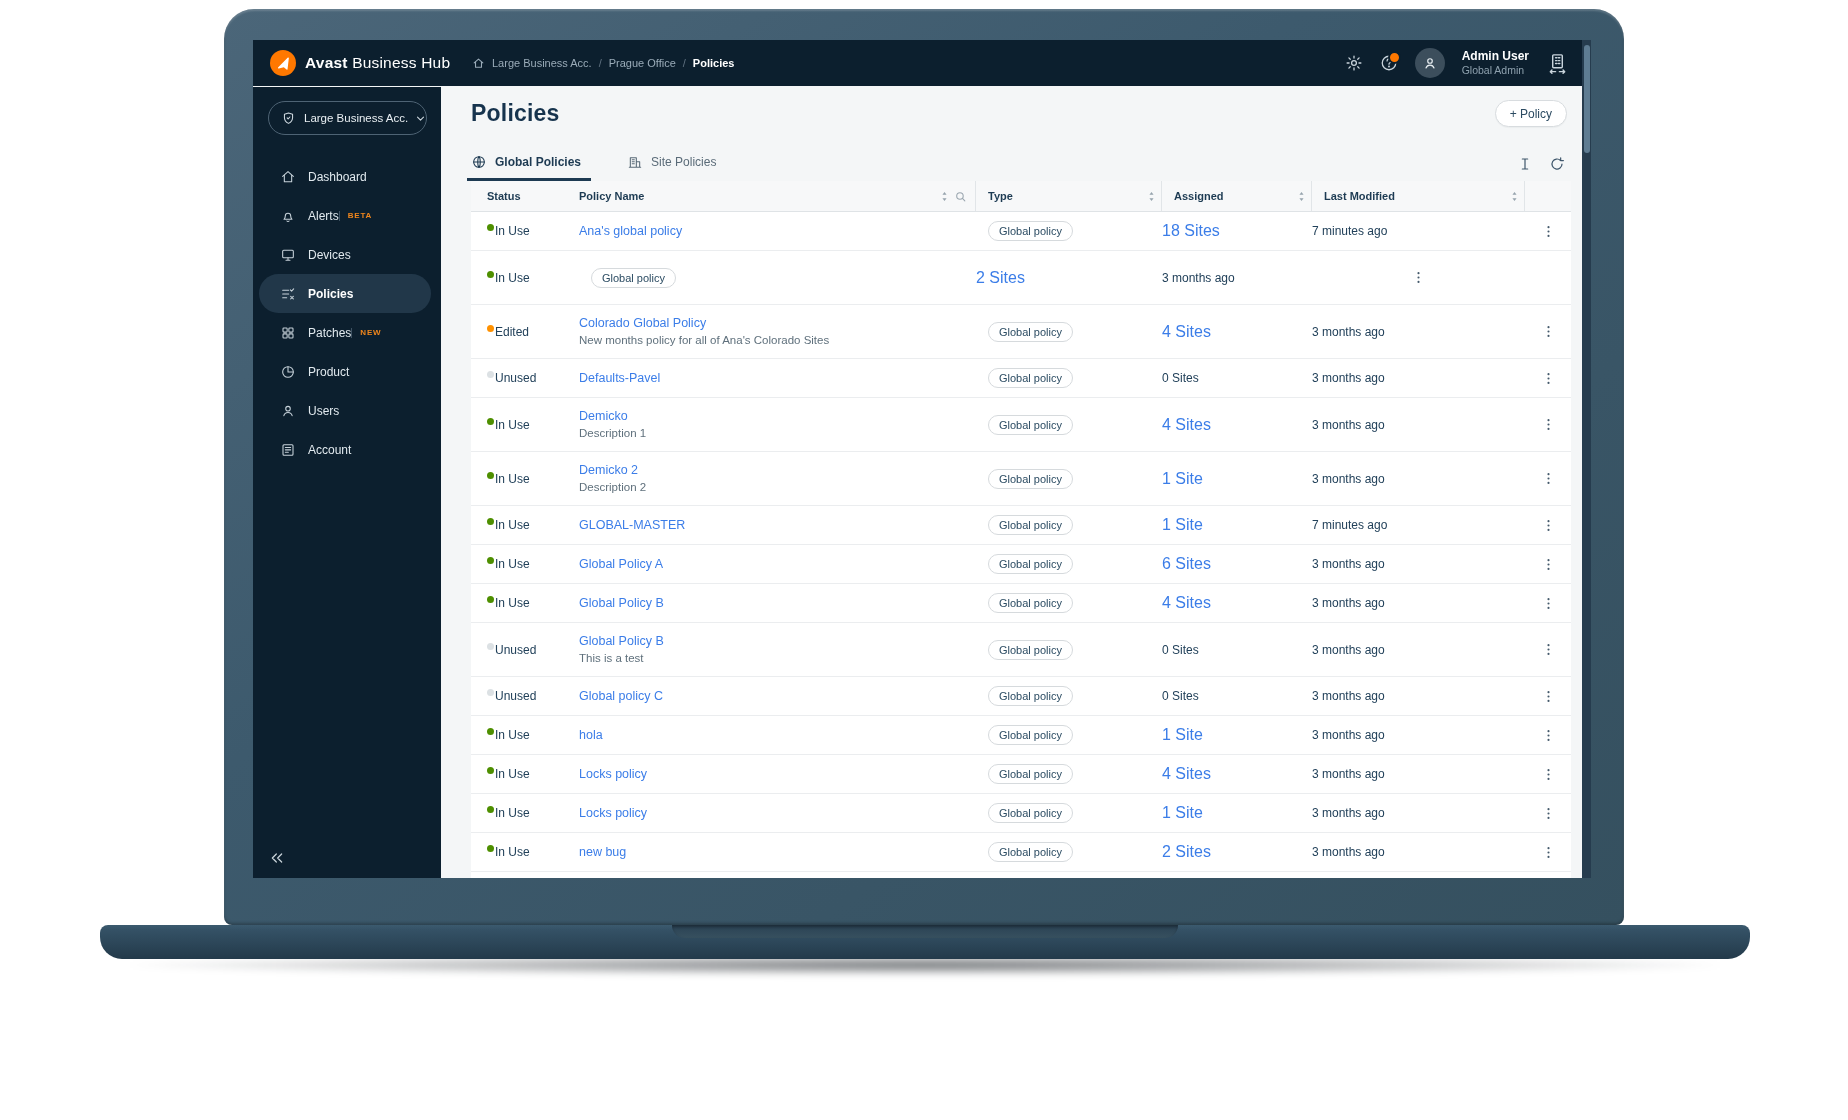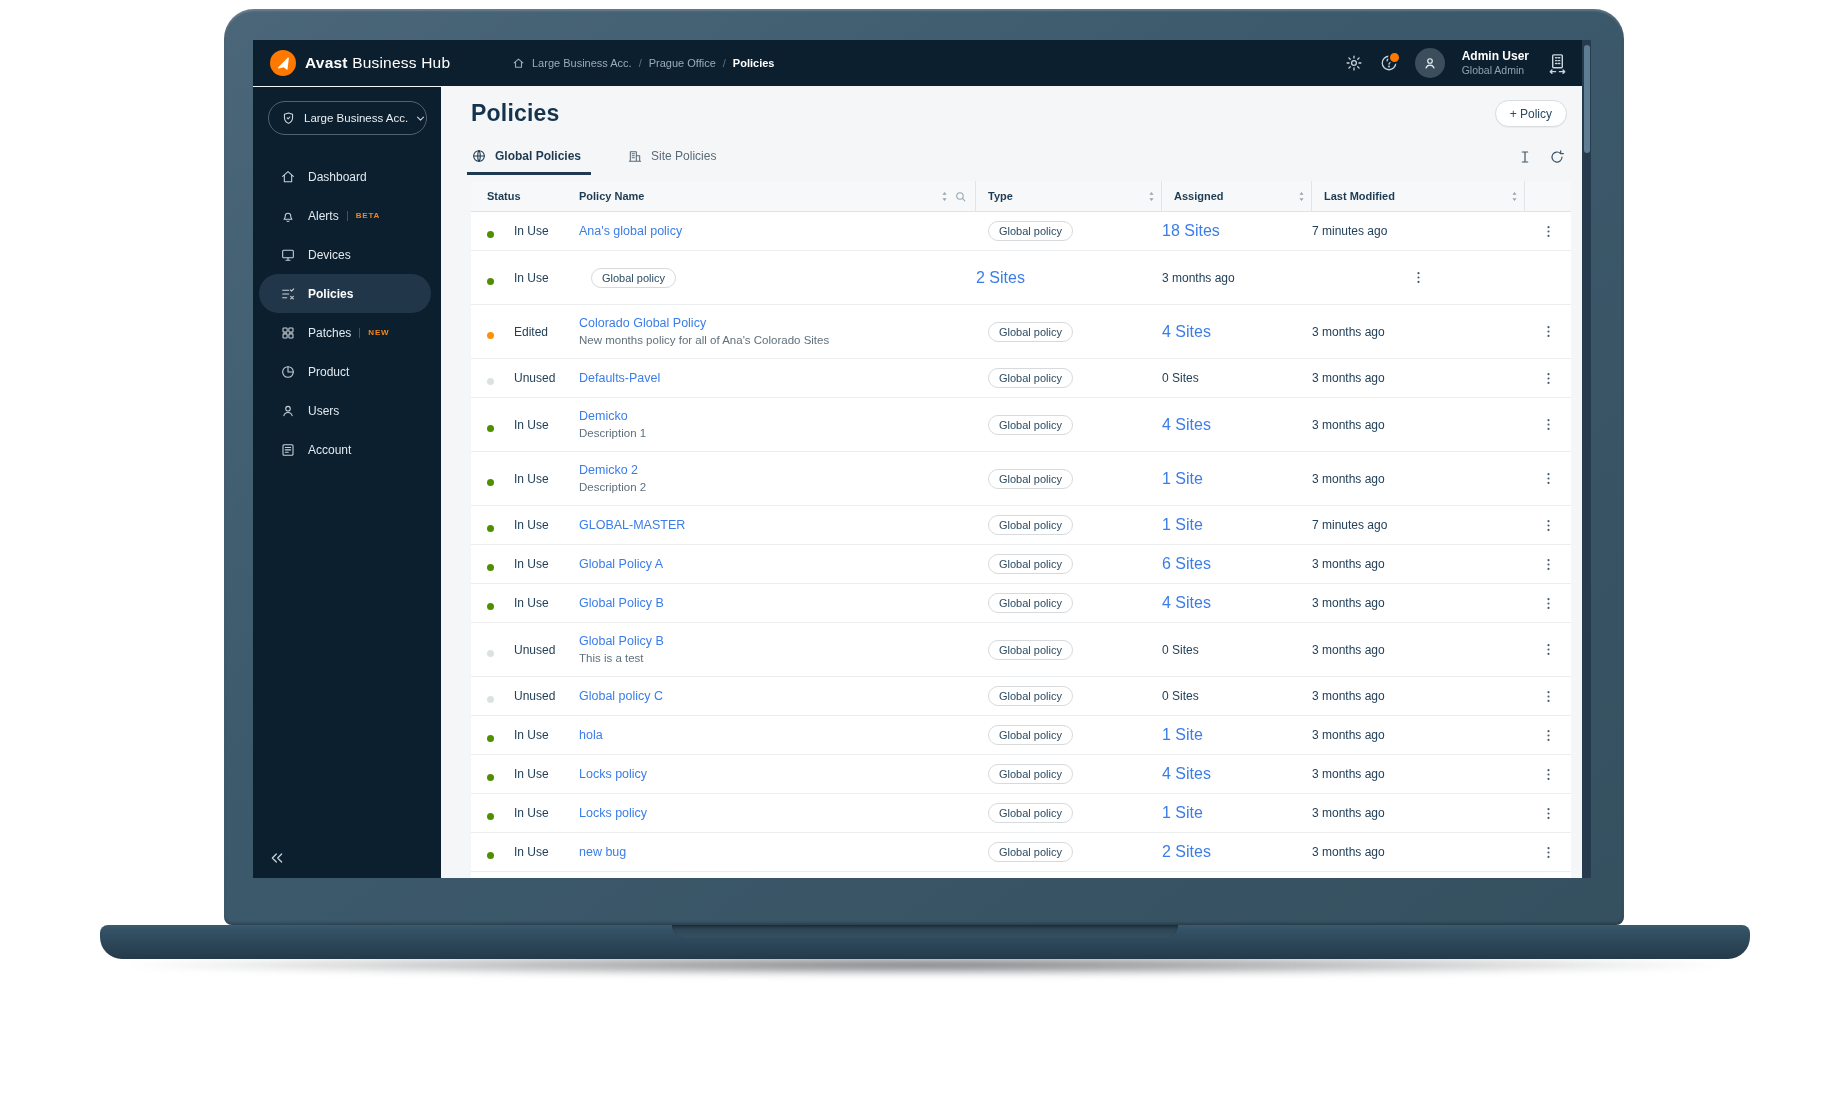--- a/index.html
+++ b/index.html
@@ -22,21 +22,21 @@
     background:radial-gradient(ellipse at center,rgba(8,14,20,.55) 0%,rgba(8,14,20,0) 72%);
     filter:blur(3px);}
 
   
   .screen{position:absolute;left:253px;top:40px;width:1338px;height:838px;
     background:#f4f6f7;overflow:hidden;}
   .app{position:relative;width:1338px;height:838px;font-size:12px;color:#22415a;}
 
   
   .topbar{position:absolute;left:0;top:0;right:0;height:46px;background:#0c1f2e;
-    display:flex;align-items:center;gap:40px;}
+    display:flex;align-items:center;}
   .brand-area{width:188px;display:flex;align-items:center;padding-left:17px;box-sizing:border-box;flex:0 0 auto;}
   .avast-logo{width:26px;height:26px;flex:0 0 auto;}
   .brand{margin-left:9px;color:#fff;font-size:15.5px;letter-spacing:.2px;white-space:nowrap;}
   .brand b{font-weight:700;}
   .breadcrumb{display:flex;align-items:center;margin-left:31px;gap:7px;color:#9aabb8;font-size:11px;}
   .crumb{cursor:default;}
   .crumb.last{color:#ffffff;font-weight:700;}
   .crumb-sep{color:#5f7180;}
   .bc-home{display:inline-flex;color:#9aabb8;}
   .top-right{margin-left:auto;display:flex;align-items:center;gap:17px;padding-right:22px;}
@@ -60,32 +60,32 @@
     display:flex;align-items:center;padding:0 10px 0 12px;color:#e8eef2;cursor:pointer;}
   .account-pill .lbl{font-size:11.5px;margin:0 6px 0 8px;flex:1;white-space:nowrap;}
   .acc-icon,.acc-chev{display:inline-flex;color:#cfd9e0;}
   .nav{margin-top:22px;}
   .nav-item{height:39px;display:flex;align-items:center;padding-left:21px;cursor:pointer;
     color:#e1e9ee;font-size:12px;position:relative;margin:0 10px 0 6px;border-radius:20px;}
   .nav-item .nav-icon{display:inline-flex;color:#c7d2da;margin-right:12px;}
   .nav-item.active{background:#213749;}
   .nav-item.active .nav-label{font-weight:700;color:#ffffff;}
   .nav-badge{font-size:8px;font-weight:700;letter-spacing:.8px;color:#f0861c;
-    border-left:1px solid #3e5263;padding-left:8px;margin-left:8px;line-height:10px;}
+    border-left:1px solid #3e5263;padding-left:8px;line-height:10px;}
   .collapse-btn{position:absolute;left:16px;bottom:12px;color:#cdd7de;display:inline-flex;cursor:pointer;}
 
   
   .main{position:absolute;left:188px;top:47px;right:0;bottom:0;background:#f4f6f7;overflow:hidden;}
   .main-head{display:flex;align-items:center;padding:13px 24px 0 30px;}
   .page-title{font-size:23px;font-weight:700;color:#16334d;letter-spacing:.2px;}
   .add-btn{margin-left:auto;background:#fff;border:1px solid #d8dcdf;border-radius:15px;
     height:27px;display:flex;align-items:center;padding:0 14px;font-size:12px;color:#2b4a61;
     cursor:pointer;box-shadow:0 1px 1px rgba(20,40,60,.04);}
 
-  .tabs-row{display:flex;align-items:center;margin:15px 26px 0 30px;height:30px;}
+  .tabs-row{display:flex;align-items:flex-end;margin:15px 26px 0 30px;height:30px;}
   .tab{display:flex;align-items:center;gap:8px;font-size:12px;color:#5a6b78;cursor:pointer;
     position:relative;margin-right:46px;padding-bottom:2px;}
   .tab .t-icon{display:inline-flex;color:#5a6b78;}
   .tab.active{color:#1d3a52;font-weight:700;}
   .tab.active .t-icon{color:#1d3a52;}
   .tab.active::after{content:"";position:absolute;left:-4px;right:-10px;bottom:-9px;height:3px;background:#1d3a52;}
   .tab-tools{margin-left:auto;display:flex;align-items:center;gap:16px;color:#3e566b;}
   .tool-icon{display:inline-flex;cursor:pointer;}
 
   
@@ -94,21 +94,21 @@
   .thead{height:30px;background:#f7f8f9;border-bottom:1px solid #dfe3e6;padding-left:16px;
     font-size:11px;font-weight:700;color:#1d3b53;}
   .hcell{display:flex;align-items:center;height:100%;box-sizing:border-box;}
   .hcell.bordered{border-right:1px solid #e1e5e8;}
   .hsort{margin-left:auto;display:inline-flex;color:#96a3ad;margin-right:4px;cursor:pointer;}
   .hsearch{display:inline-flex;color:#9aa6af;margin-right:8px;cursor:pointer;}
   .hpad{padding-left:12px;}
   .trow{background:#ffffff;border-bottom:1px solid #ebedef;padding-left:16px;}
   .trow.single{height:38px;}
   .trow.double{height:53px;}
-  .c-status{display:flex;align-items:flex-end;gap:20px;font-size:12px;color:#22415a;}
+  .c-status{display:flex;align-items:flex-start;gap:1px;font-size:12px;color:#22415a;}
   .dot{width:7px;height:7px;border-radius:50%;flex:0 0 auto;}
   .dot.in-use{background:#4e8f00;}
   .dot.edited{background:#ff9100;}
   .dot.unused{background:#dce1e4;}
   .c-name{line-height:1.3;}
   .name-link{color:#3b7de8;font-size:12.5px;text-decoration:none;cursor:pointer;}
   .desc{font-size:11.5px;color:#5f707c;margin-top:2px;}
   .desc:empty{display:none;}
   .badge{display:inline-block;border:1px solid #d6dadd;border-radius:12px;background:#fff;
     padding:3px 10px;font-size:11px;color:#2c4c63;margin-left:12px;}

